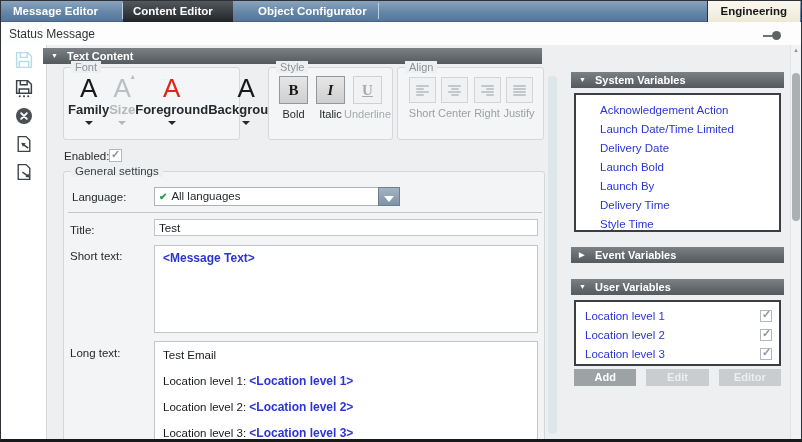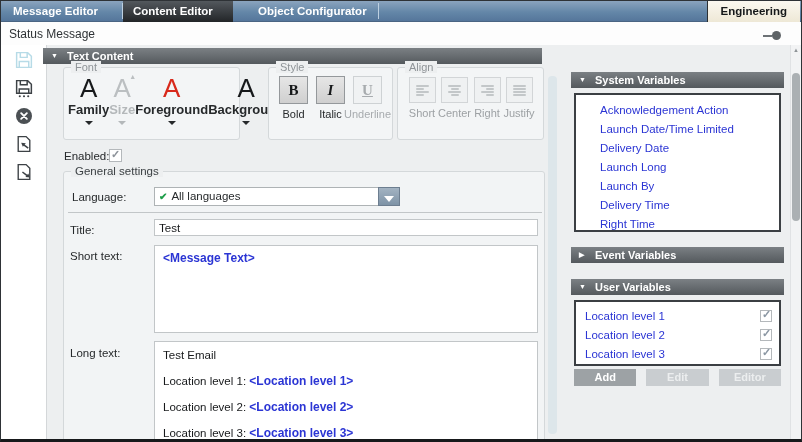--- a/index.html
+++ b/index.html
@@ -344,27 +344,27 @@
       <span class="ptitle">System Variables</span>
     </div>
     <div class="listbox sys-list">
 
         <div class="svitem">Acknowledgement Action</div>
 
         <div class="svitem">Launch Date/Time Limited</div>
 
         <div class="svitem">Delivery Date</div>
 
-        <div class="svitem">Launch Long</div>
+        <div class="svitem">Launch Bold</div>
 
         <div class="svitem">Launch By</div>
 
         <div class="svitem">Delivery Time</div>
 
-        <div class="svitem">Right Time</div>
+        <div class="svitem">Style Time</div>
       </div>
 
     <div class="panel-header evt-header">
       <span class="arr">▶</span>
       <span class="ptitle">Event Variables</span>
     </div>
 
     <div class="panel-header usr-header">
       <span class="arr">▼</span>
       <span class="ptitle">User Variables</span>

